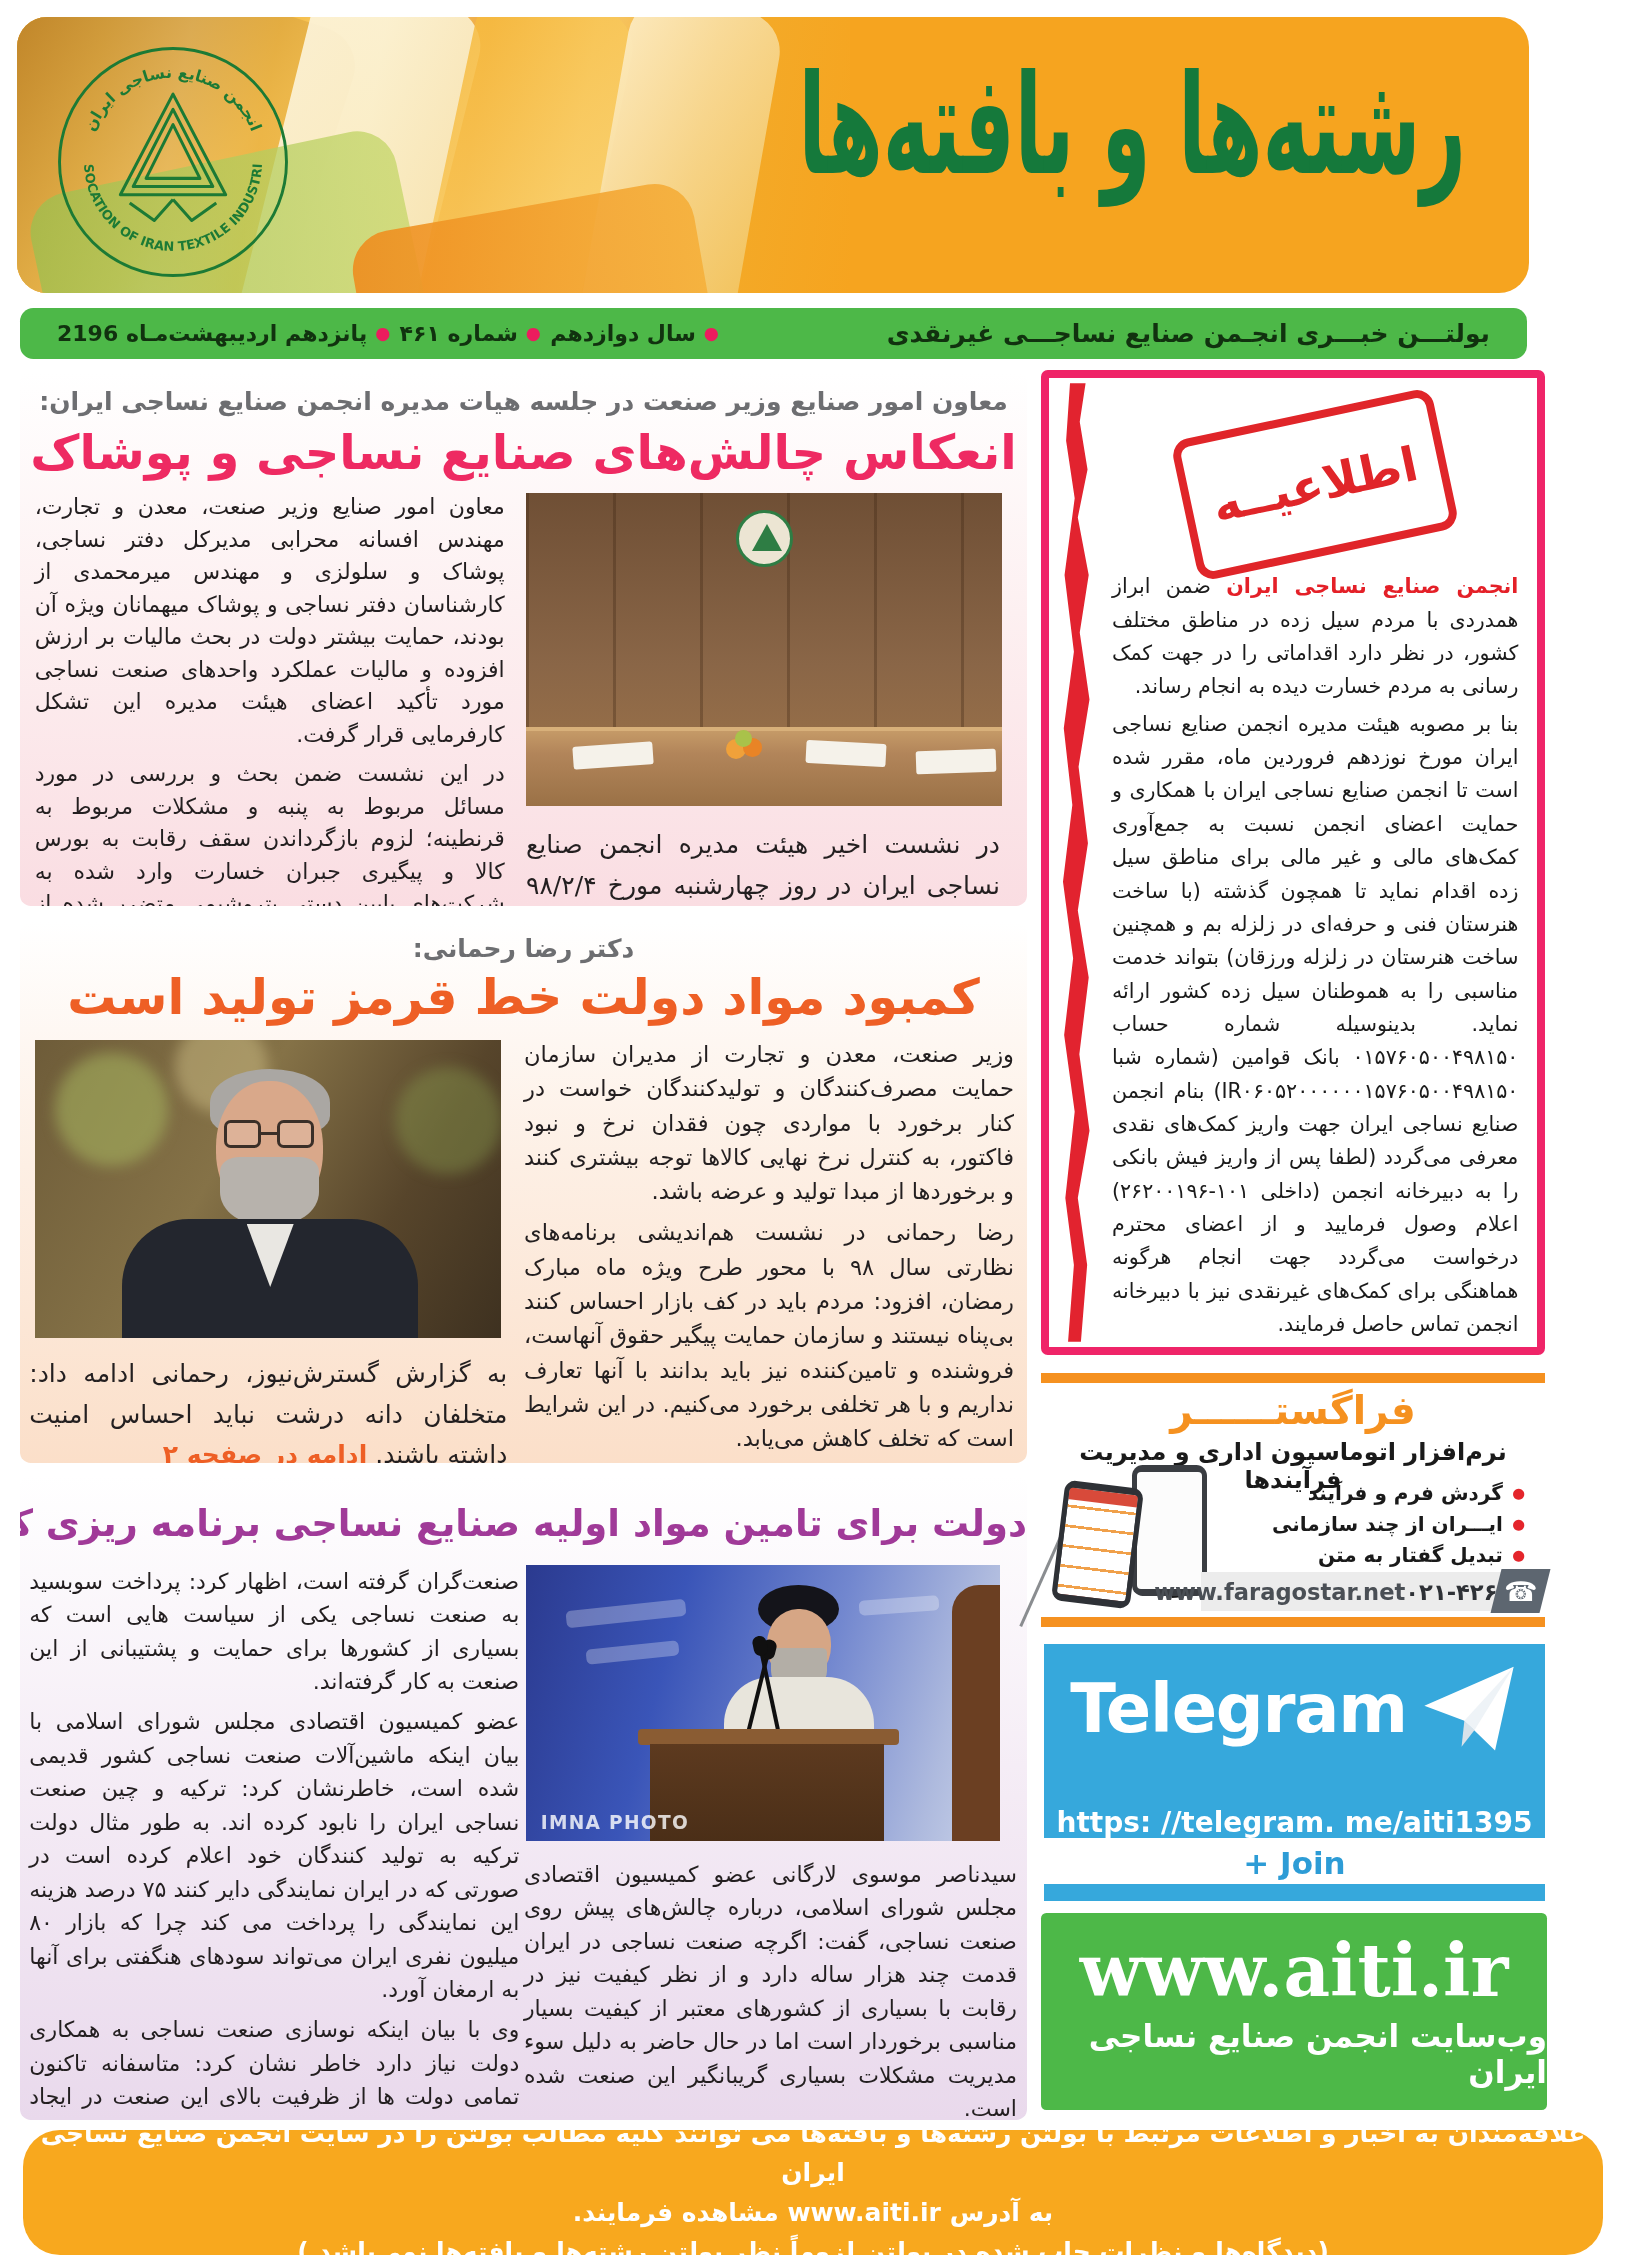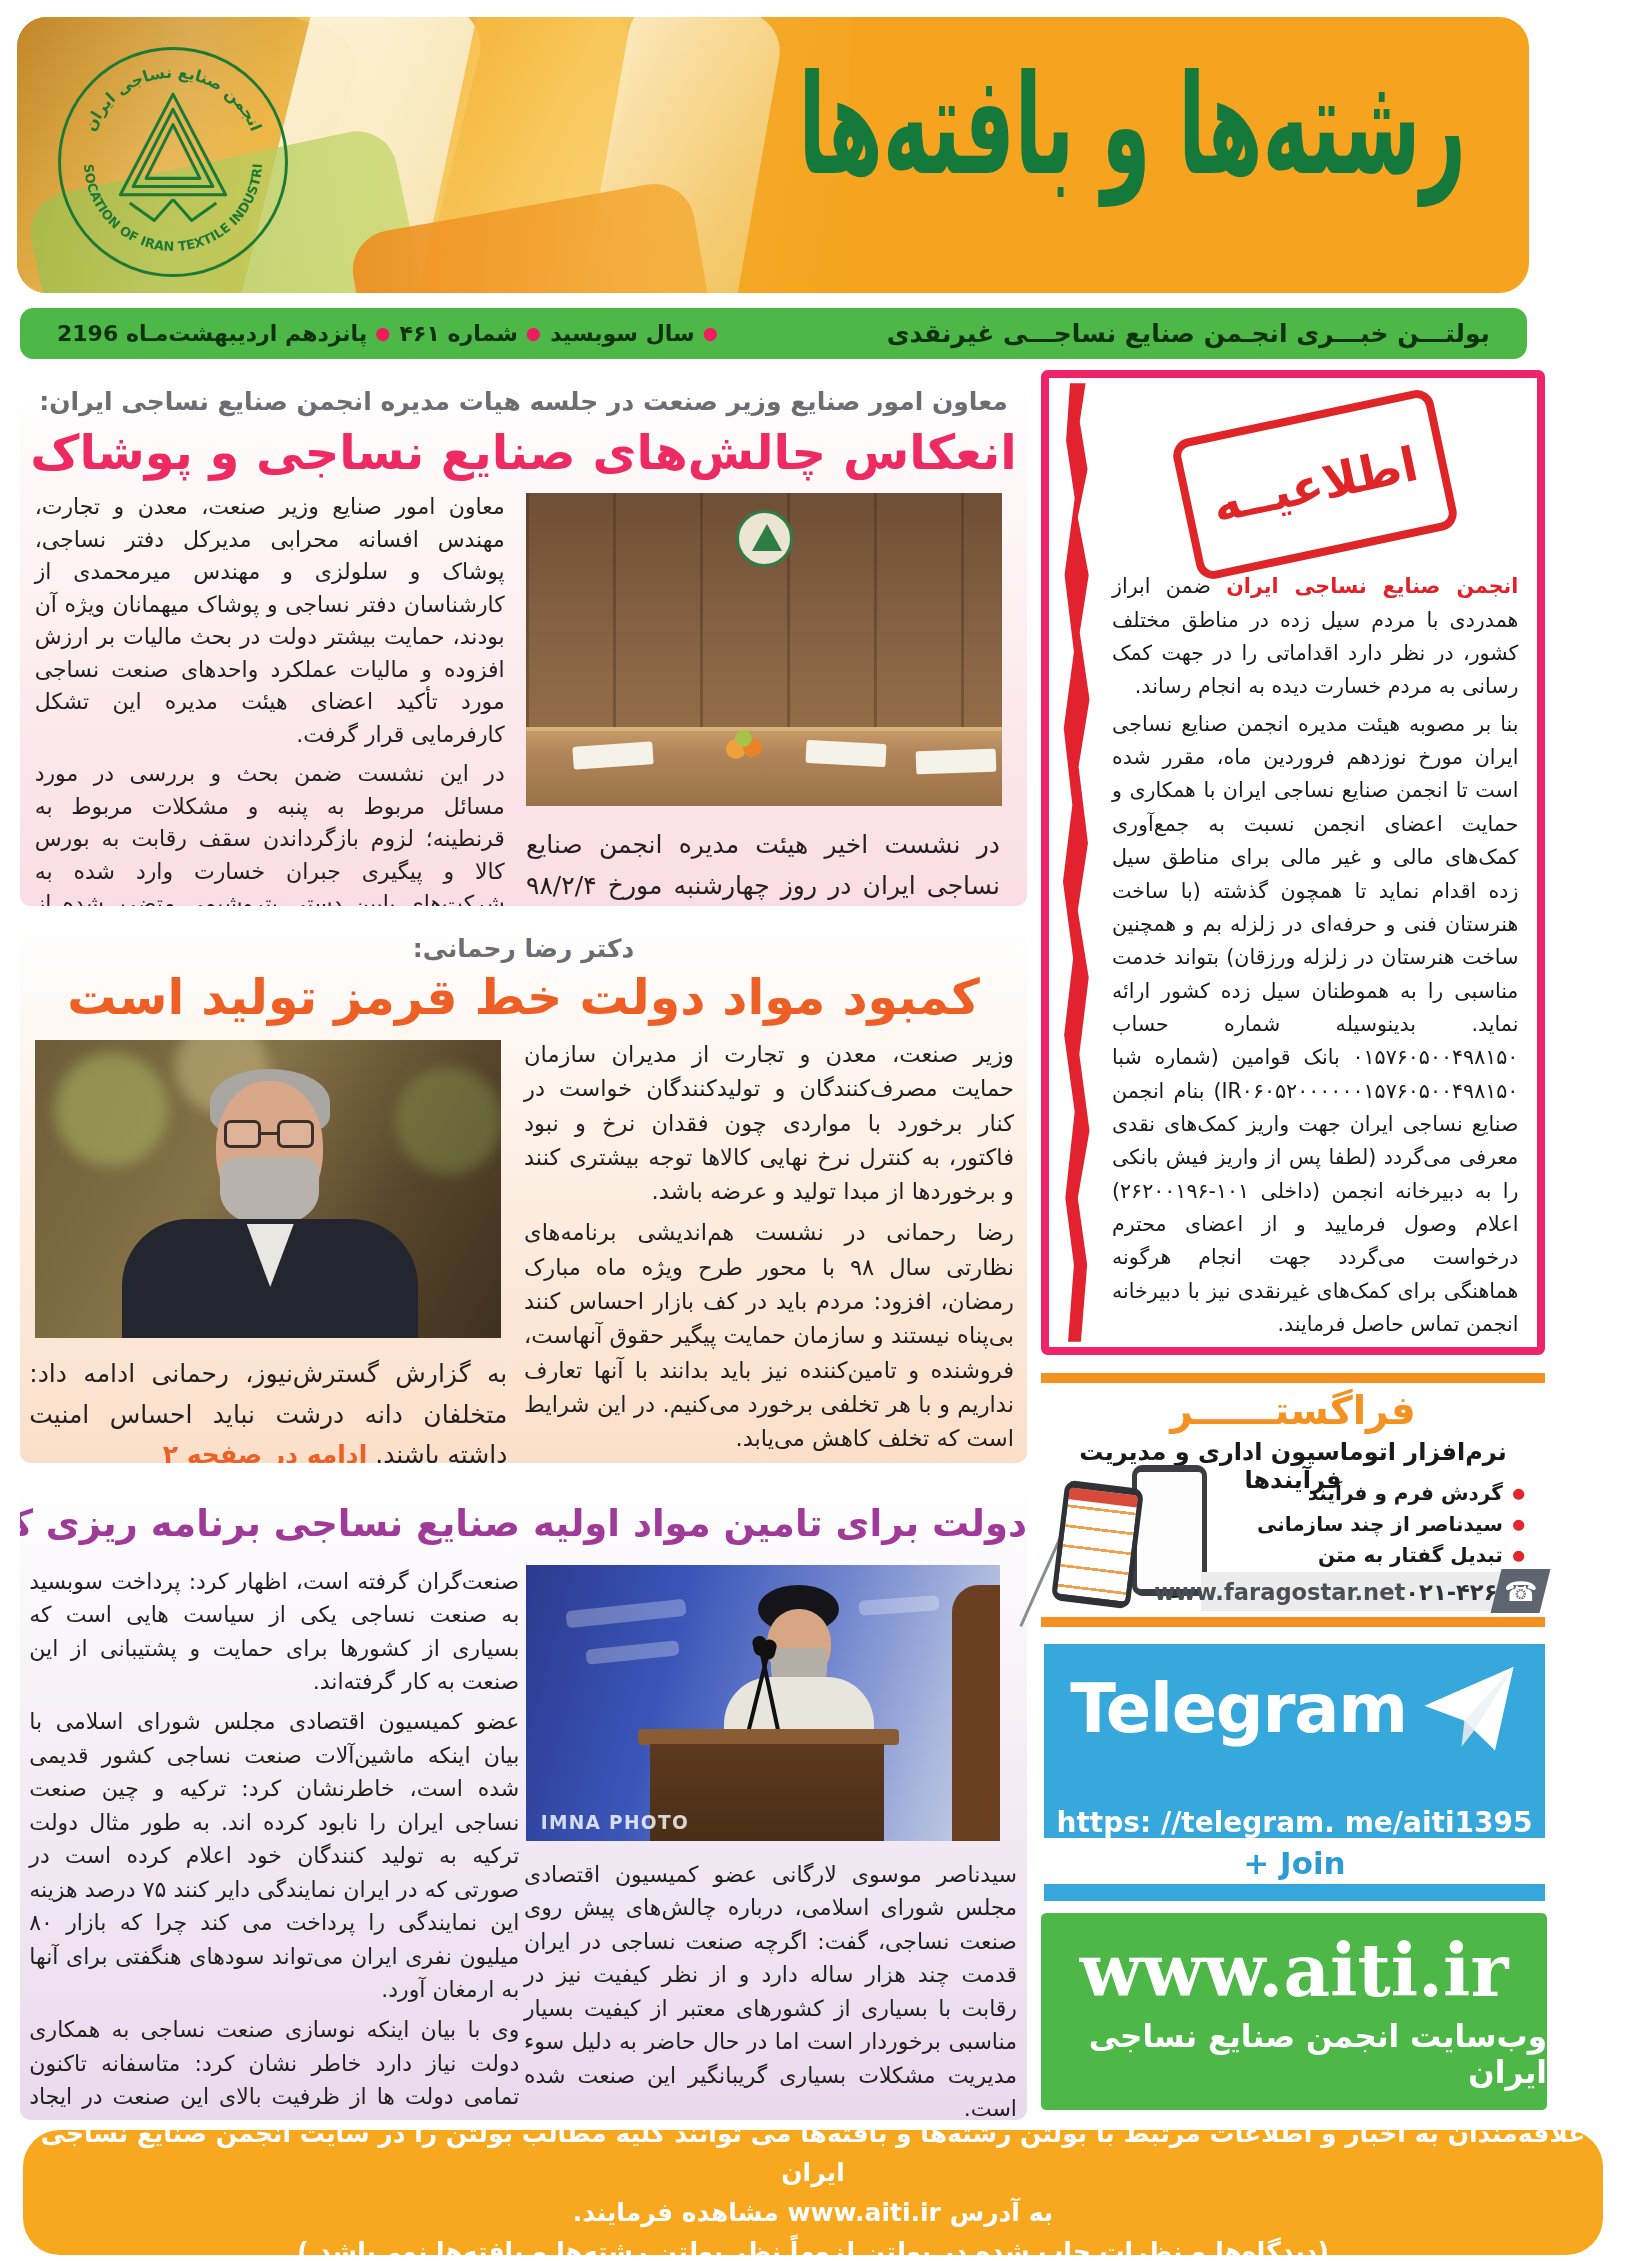--- a/index.html
+++ b/index.html
@@ -177,21 +177,21 @@
         <path d="M137 135 L116 150 L100 132"></path>
       </g>
     </svg>
 
     <div class="masthead-title">رشته‌ها و بافته‌ها</div>
   </div>
 
   <div class="info-bar">
     <div class="bulletin-name">بولتـــن خبـــری انجـمن صنایع نساجـــی غیرنقدی</div>
     <div class="info-meta">
-      <span class="meta-item">سال سوبسید</span>
+      <span class="meta-item">سال دوازدهم</span>
       <span class="meta-item">شماره ۴۶۱</span>
       <span class="meta-item">پانزدهم اردیبهشت‌مـاه 2196</span>
     </div>
   </div>
 
   <div class="article art1">
     <div class="kicker" style="top:14.7px;">معاون امور صنایع وزیر صنعت در جلسه هیات مدیره انجمن صنایع نساجی ایران:</div>
     <div class="headline h-pink" style="top:52px;">انعکاس چالش‌های صنایع نساجی و پوشاک</div>
 
     <div class="body-text" style="left:14.7px; top:119px; width:470px;">
@@ -310,21 +310,21 @@
       </div>
     </div>
   </div>
 
   <div class="faragostar">
     <div class="fg-bar" style="top:0;"></div>
     <div class="fg-brand">فراگستــــــر</div>
     <div class="fg-sub">نرم‌افزار اتوماسیون اداری و مدیریت فرآیندها</div>
     <ul class="fg-list">
       <li>گردش فرم و فرآیند</li>
-      <li>سیدناصر از چند سازمانی</li>
+      <li>ایـــران از چند سازمانی</li>
       <li>تبدیل گفتار به متن</li>
       <li>یکپارچگی با شبکه های اجتماعی و ...</li>
     </ul>
     <div class="fg-phones">
       <div class="fg-stylus"></div>
       <div class="fg-phone-b">
           <div class="scr"></div>
         </div>
       <div class="fg-phone-a">
           <div class="scr"></div>

